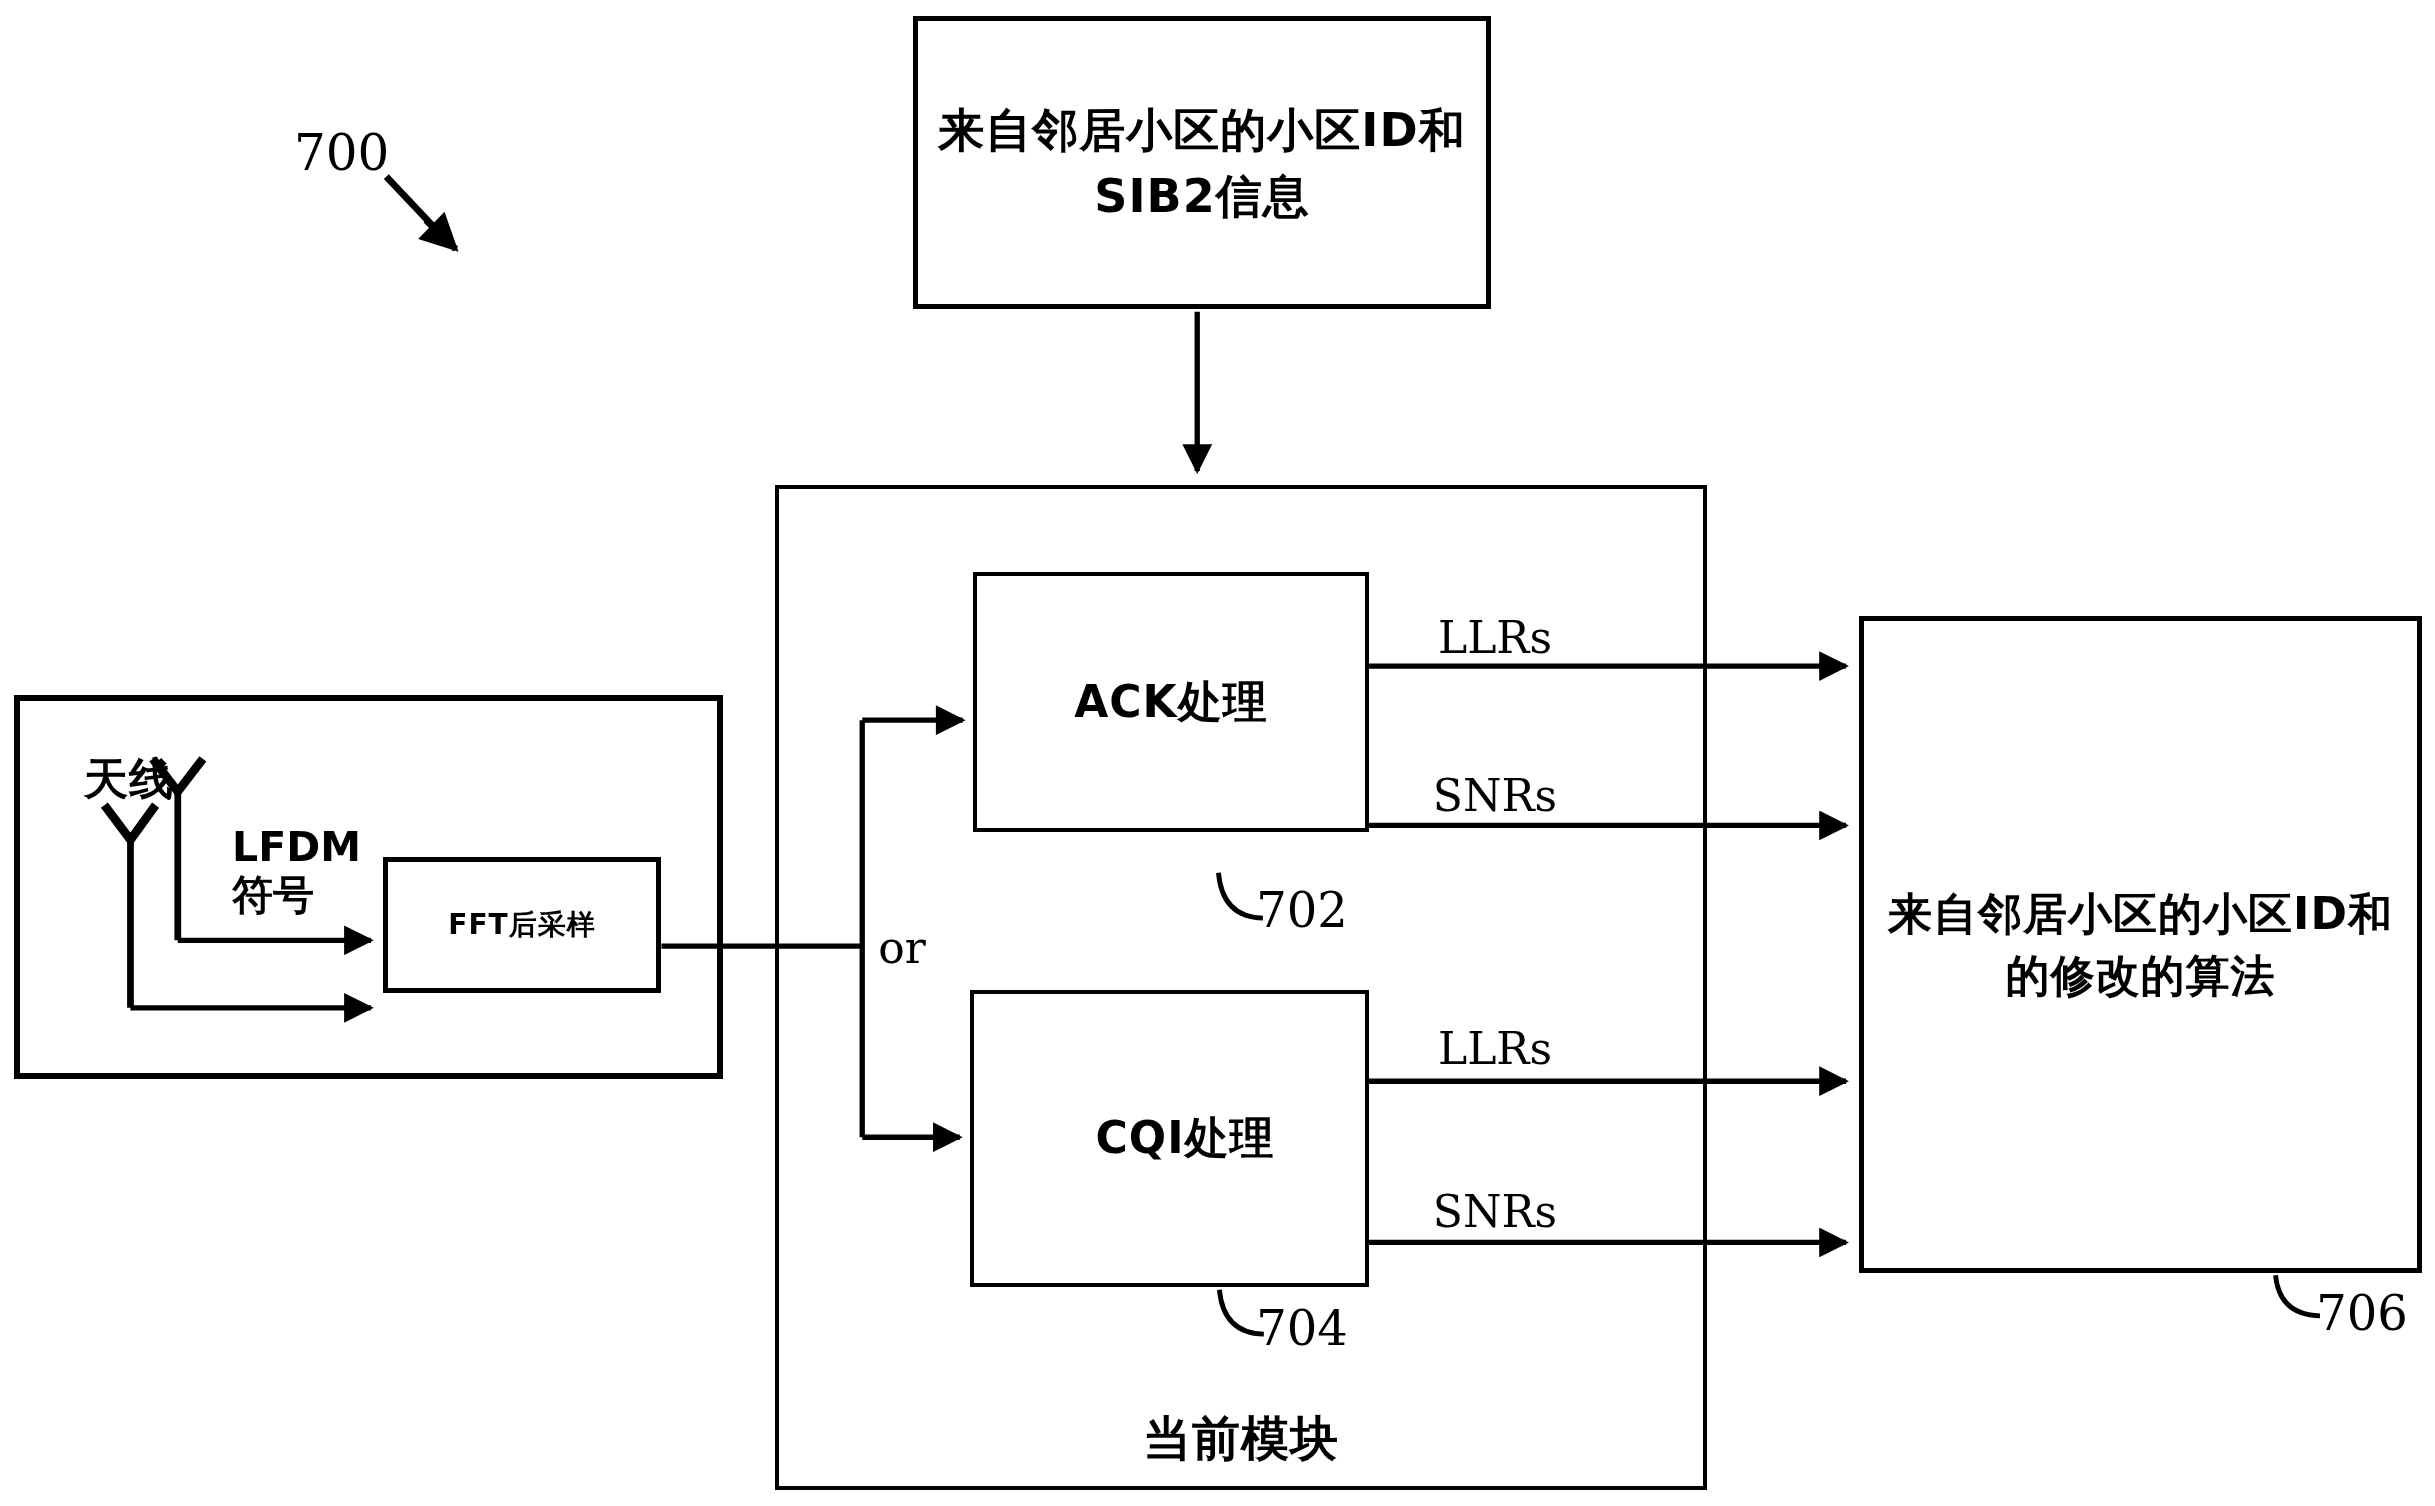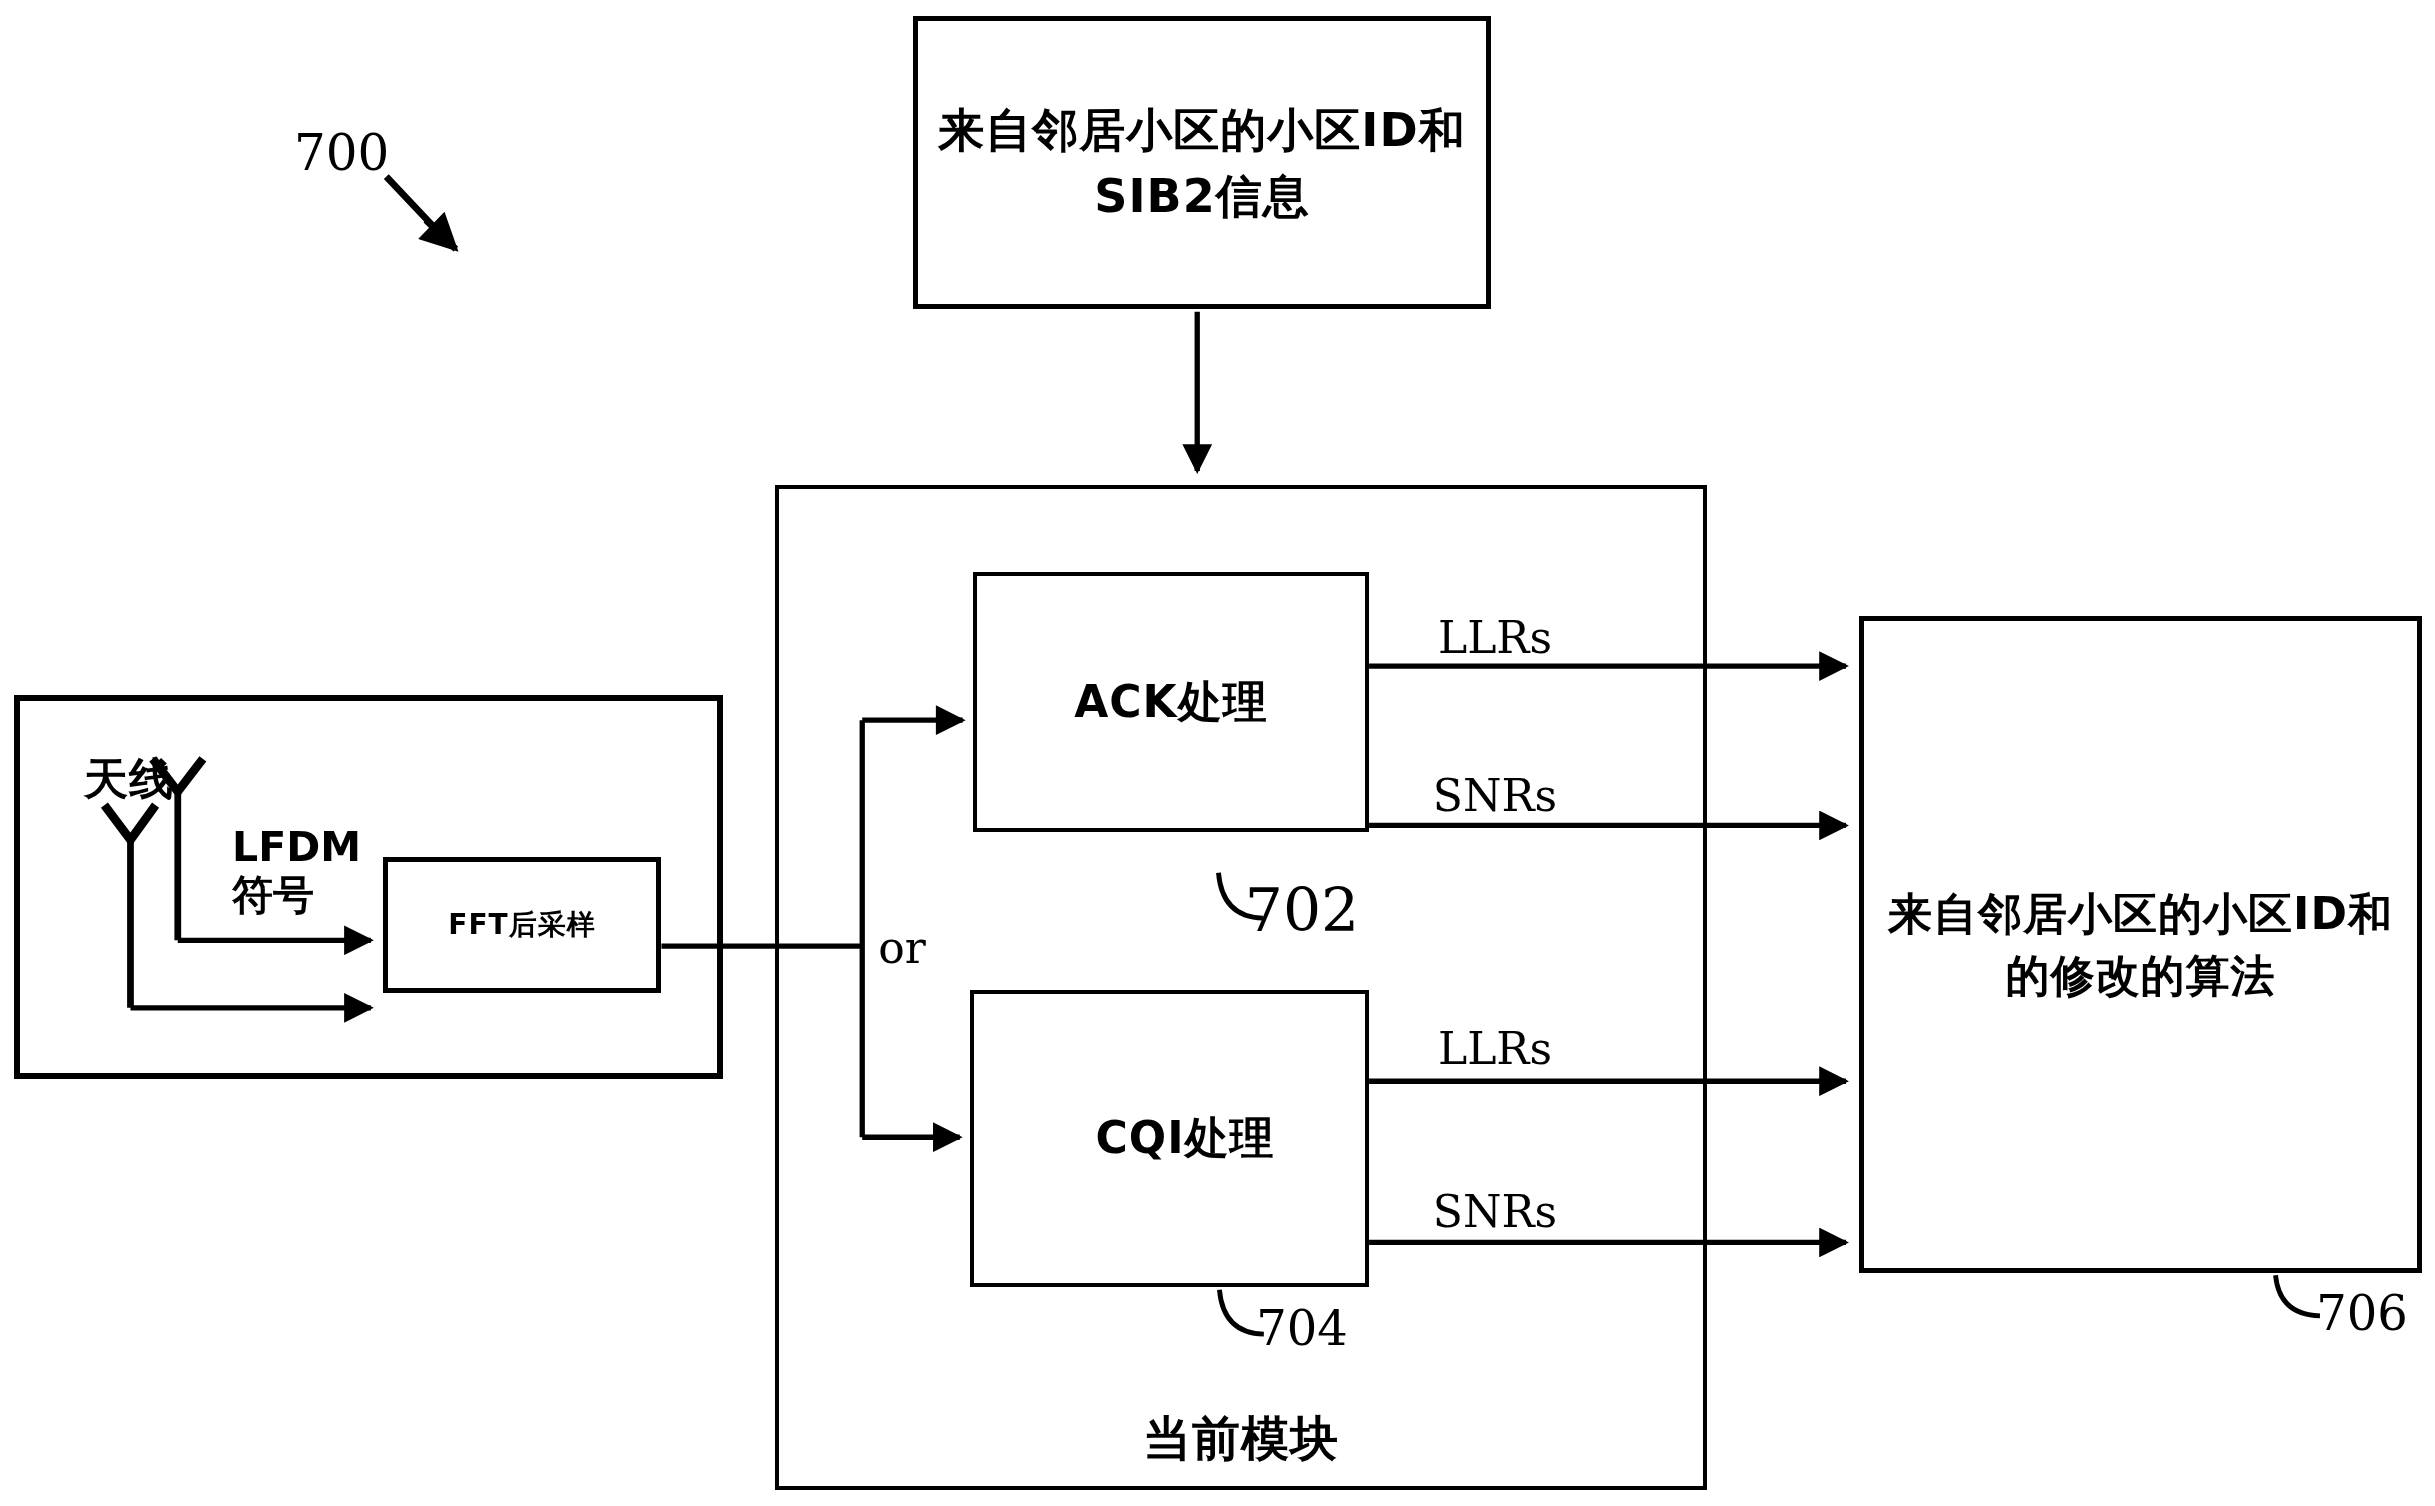--- a/index.html
+++ b/index.html
@@ -26,21 +26,21 @@
   .left-box   { left:13.5px;   top:695px;  width:709px; height:384px; border-width:6.8px; }
   .fft-box    { left:383px;  top:857px;  width:278px; height:136px; font-size:28px; }
   .center-box { left:775px;  top:485px;  width:932px; height:1005px; border-width:4.8px; background:transparent; }
   .ack-box    { left:973px; top:572px;  width:396px; height:260px; font-size:44px; border-width:4.8px; }
   .cqi-box    { left:970px; top:990px; width:399px; height:297px; font-size:44px; border-width:4.8px;padding-left:31px; }
   .right-box  { left:1859px; top:616px;  width:563px; height:657px; font-size:44px; line-height:62px; border-width:5.8px; }
   .antenna-label { left:84px; top:703px; font-size:44px;margin-top:47px; }
   .lfdm-label { left:232px; top:823px; font-size:41px; line-height:48px; font-weight:600; }
   .module-label { left:1241px; top:1439px; font-size:48px; }
   .ref-700 { left:294px;  top:124px;  font-size:50px; }
-  .ref-702 { left:1302px; top:910px;  font-size:60px; }
+  .ref-702 { left:1302px; top:910px;  font-size:48px; }
   .ref-704 { left:1302px; top:1328px; font-size:48px; }
   .ref-706 { left:2362px; top:1313px; font-size:48px; }
   .or-label { left:902px; top:947px; font-size:44px; }
   .io-label { font-size:44px; }
   .io-ack-llrs { left:1495px; top:637px; }
   .io-ack-snrs { left:1495px; top:795px; }
   .io-cqi-llrs { left:1495px; top:1048px; }
   .io-cqi-snrs { left:1495px; top:1211px; }
 </style>
 </head>

